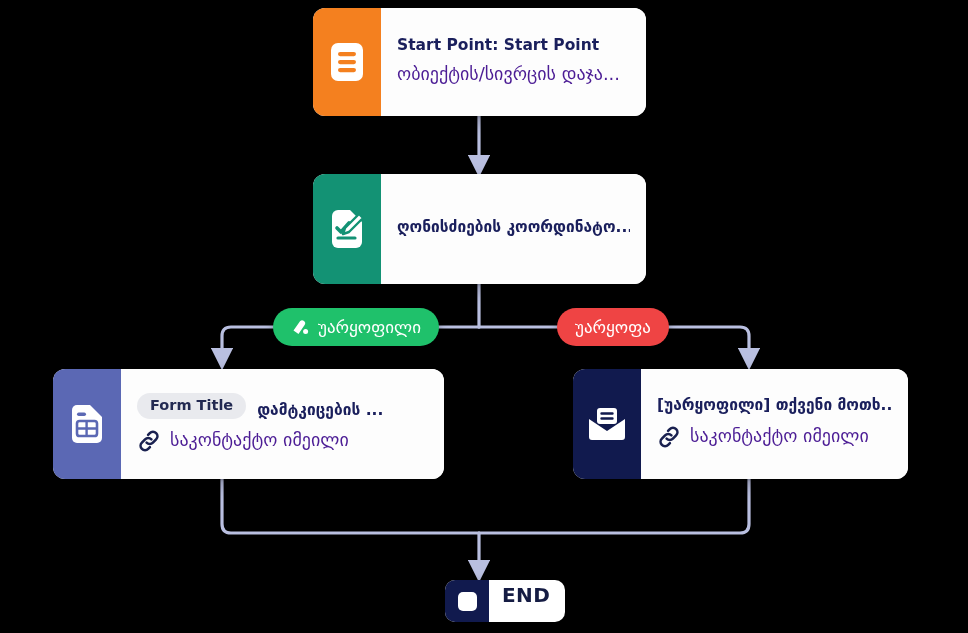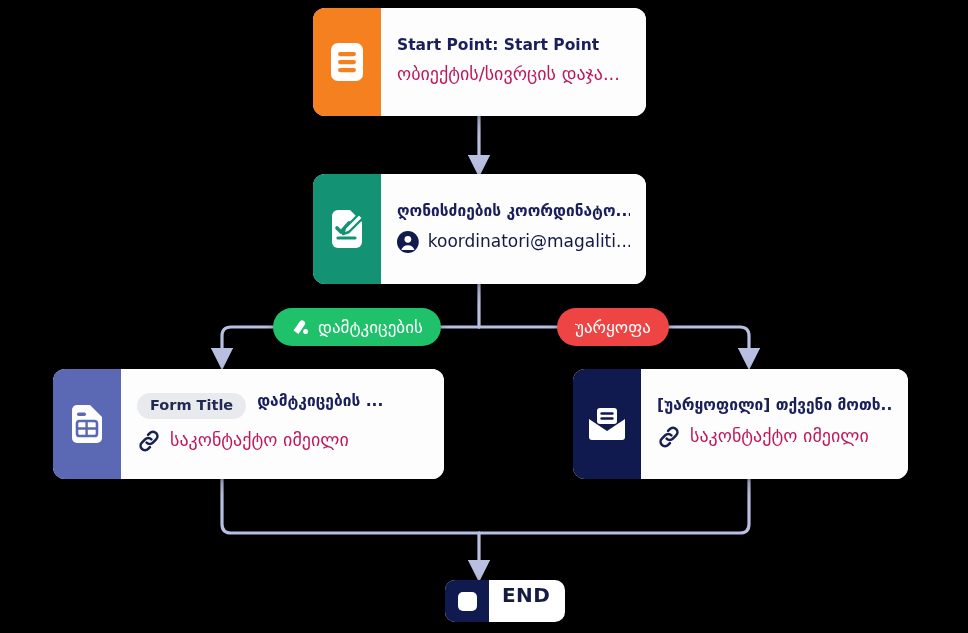--- a/index.html
+++ b/index.html
@@ -74,25 +74,25 @@
   .node-sub {
     color: #131a42;
     font-size: 17px;
     font-weight: normal;
     white-space: nowrap;
     overflow: hidden;
     line-height: 1.15;
   }
   .node-sub.plain {
     font-size: 18px;
-    color: #be185d;
+    color: #4c1d95;
   }
   .title-row {
     display: flex;
-    align-items: flex-start;
+    align-items: flex-end;
     gap: 11px;
     min-width: 0;
   }
   .chip {
     background: #e9eaee;
     color: #232a52;
     font-size: 14.5px;
     font-weight: bold;
     border-radius: 13px;
     padding: 5px 13px 6px 13px;
@@ -221,37 +221,29 @@
         <path d="M3 7a6 6 0 0 1 6-6h12l12 12v20a6 6 0 0 1-6 6H9a6 6 0 0 1-6-6z" fill="#ffffff"></path>
         <path d="M8 19 l4 4 l8 -9" stroke="#139274" stroke-width="3.6" fill="none" stroke-linecap="round" stroke-linejoin="round"></path>
         <path d="M9 29 h17" stroke="#139274" stroke-width="3.2" stroke-linecap="round"></path>
         <path d="M30 5 l4 4 l-14 14 l-6 2 l2 -6 z" fill="#ffffff" stroke="#139274" stroke-width="2.4" stroke-linejoin="round"></path>
       </svg>
     </div>
     <div class="node-body">
       <div class="title-row">
         <div class="node-title">ღონისძიების კოორდინატო...</div>
       </div>
-      <div class="node-sub-row">
-        <svg class="icon-svg" width="22" height="22" viewBox="0 0 22 22">
-          <circle cx="11" cy="11" r="11" fill="#111a4e"></circle>
-          <circle cx="11" cy="8.3" r="3.4" fill="#ffffff"></circle>
-          <path d="M4.4 19.2a6.9 6.9 0 0 1 13.2 0z" fill="#ffffff"></path>
-        </svg>
-        <div class="node-sub">koordinatori@magaliti...</div>
-      </div>
     </div>
   </div>
 
   <div class="pill" id="pill-approve">
     <svg class="icon-svg" width="19" height="19" viewBox="0 0 19 19">
       <path d="M2.5 12.5 L9 3.2 a3 3 0 0 1 4.6 3.8 L7.5 16 z" fill="#ffffff"></path>
       <circle cx="14.6" cy="13.4" r="2.5" fill="#ffffff"></circle>
     </svg>
-    <span>დამტკიცების</span>
+    <span>უარყოფილი</span>
   </div>
 
   <div class="pill" id="pill-reject">
     <span>უარყოფა</span>
   </div>
 
   <div class="node" id="node-form">
     <div class="node-accent">
       <svg class="icon-svg" width="34" height="40" viewBox="0 0 34 40">
         <path d="M2 6a5 5 0 0 1 5-5h13l12 12v21a5 5 0 0 1-5 5H7a5 5 0 0 1-5-5z" fill="#ffffff"></path>

